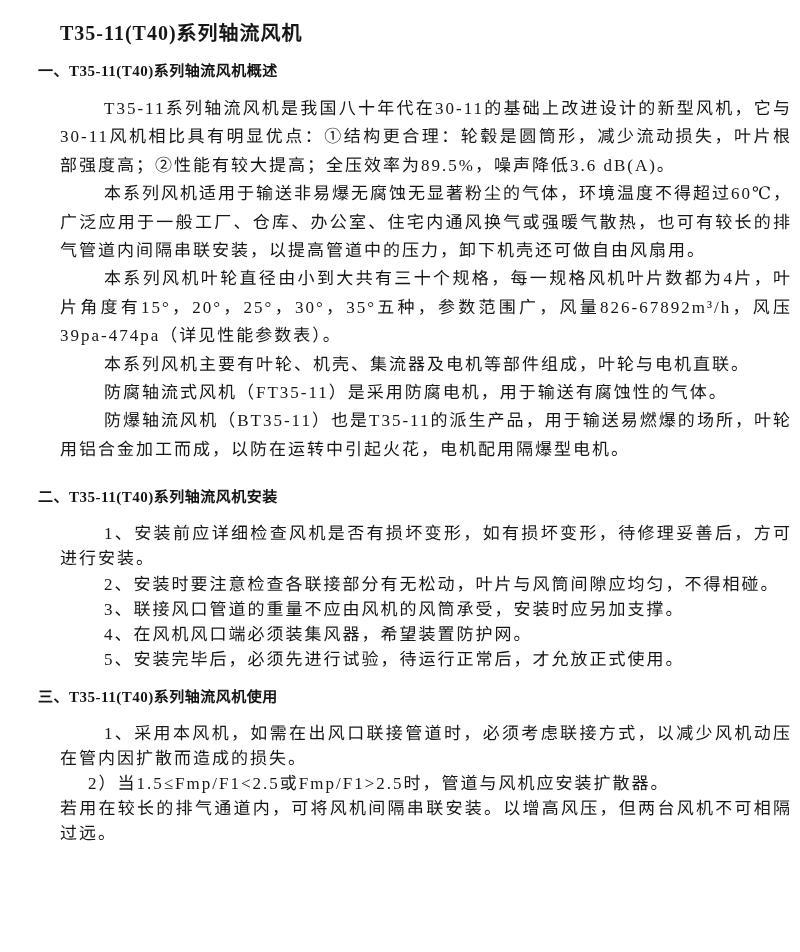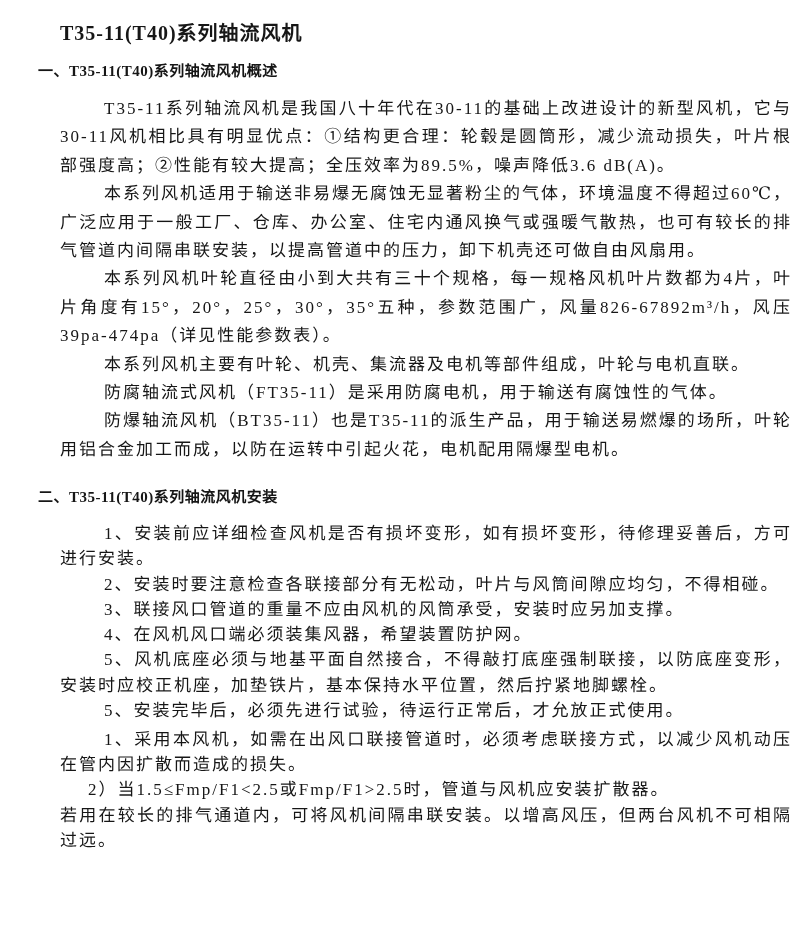--- a/index.html
+++ b/index.html
@@ -40,21 +40,21 @@
   }
   .sec p {
     margin: 0;
     font-size: 17px;
     letter-spacing: 2px;
     text-align: justify;
   }
   .sec-1 p { line-height: 28.4px; }
   .sec-2 p { line-height: 25.2px; }
   .sec-3 p { line-height: 25.2px; }
-  .sec-2 { margin-bottom: 4px; }
+  .sec-2 { margin-bottom: 12px; }
   .sec-3 { margin-bottom: 0; }
   .indent    { text-indent: 44px; }
   .indent-sm { text-indent: 28px; }
   .no-indent { text-indent: 0; }
 </style>
 </head>
 <body>
 
 <div class="page">
 
@@ -69,23 +69,23 @@
     <p class="indent">防腐轴流式风机（FT35-11）是采用防腐电机，用于输送有腐蚀性的气体。</p>
     <p class="indent">防爆轴流风机（BT35-11）也是T35-11的派生产品，用于输送易燃爆的场所，叶轮用铝合金加工而成，以防在运转中引起火花，电机配用隔爆型电机。</p>
   </section>
 
   <section class="sec sec-2">
     <h2 class="sec-heading">二、T35-11(T40)系列轴流风机安装</h2>
     <p class="indent">1、安装前应详细检查风机是否有损坏变形，如有损坏变形，待修理妥善后，方可进行安装。</p>
     <p class="indent">2、安装时要注意检查各联接部分有无松动，叶片与风筒间隙应均匀，不得相碰。</p>
     <p class="indent">3、联接风口管道的重量不应由风机的风筒承受，安装时应另加支撑。</p>
     <p class="indent">4、在风机风口端必须装集风器，希望装置防护网。</p>
-    <p class="indent">5、风机底座必须与地基平面自然接合，不得敲打底座强制联接，以防底座变形，安装时应校正机座，加垫铁片，基本保持水平位置，然后拧紧地脚螺栓。</p>
     <p class="indent">5、安装完毕后，必须先进行试验，待运行正常后，才允放正式使用。</p>
   </section>
 
   <section class="sec sec-3">
+    <h2 class="sec-heading">三、T35-11(T40)系列轴流风机使用</h2>
     <p class="indent">1、采用本风机，如需在出风口联接管道时，必须考虑联接方式，以减少风机动压在管内因扩散而造成的损失。</p>
     <p class="indent-sm">2）当1.5≤Fmp/F1&lt;2.5或Fmp/F1&gt;2.5时，管道与风机应安装扩散器。</p>
     <p class="no-indent">若用在较长的排气通道内，可将风机间隔串联安装。以增高风压，但两台风机不可相隔过远。</p>
   </section>
 
 </div>
 
 </body></html>

